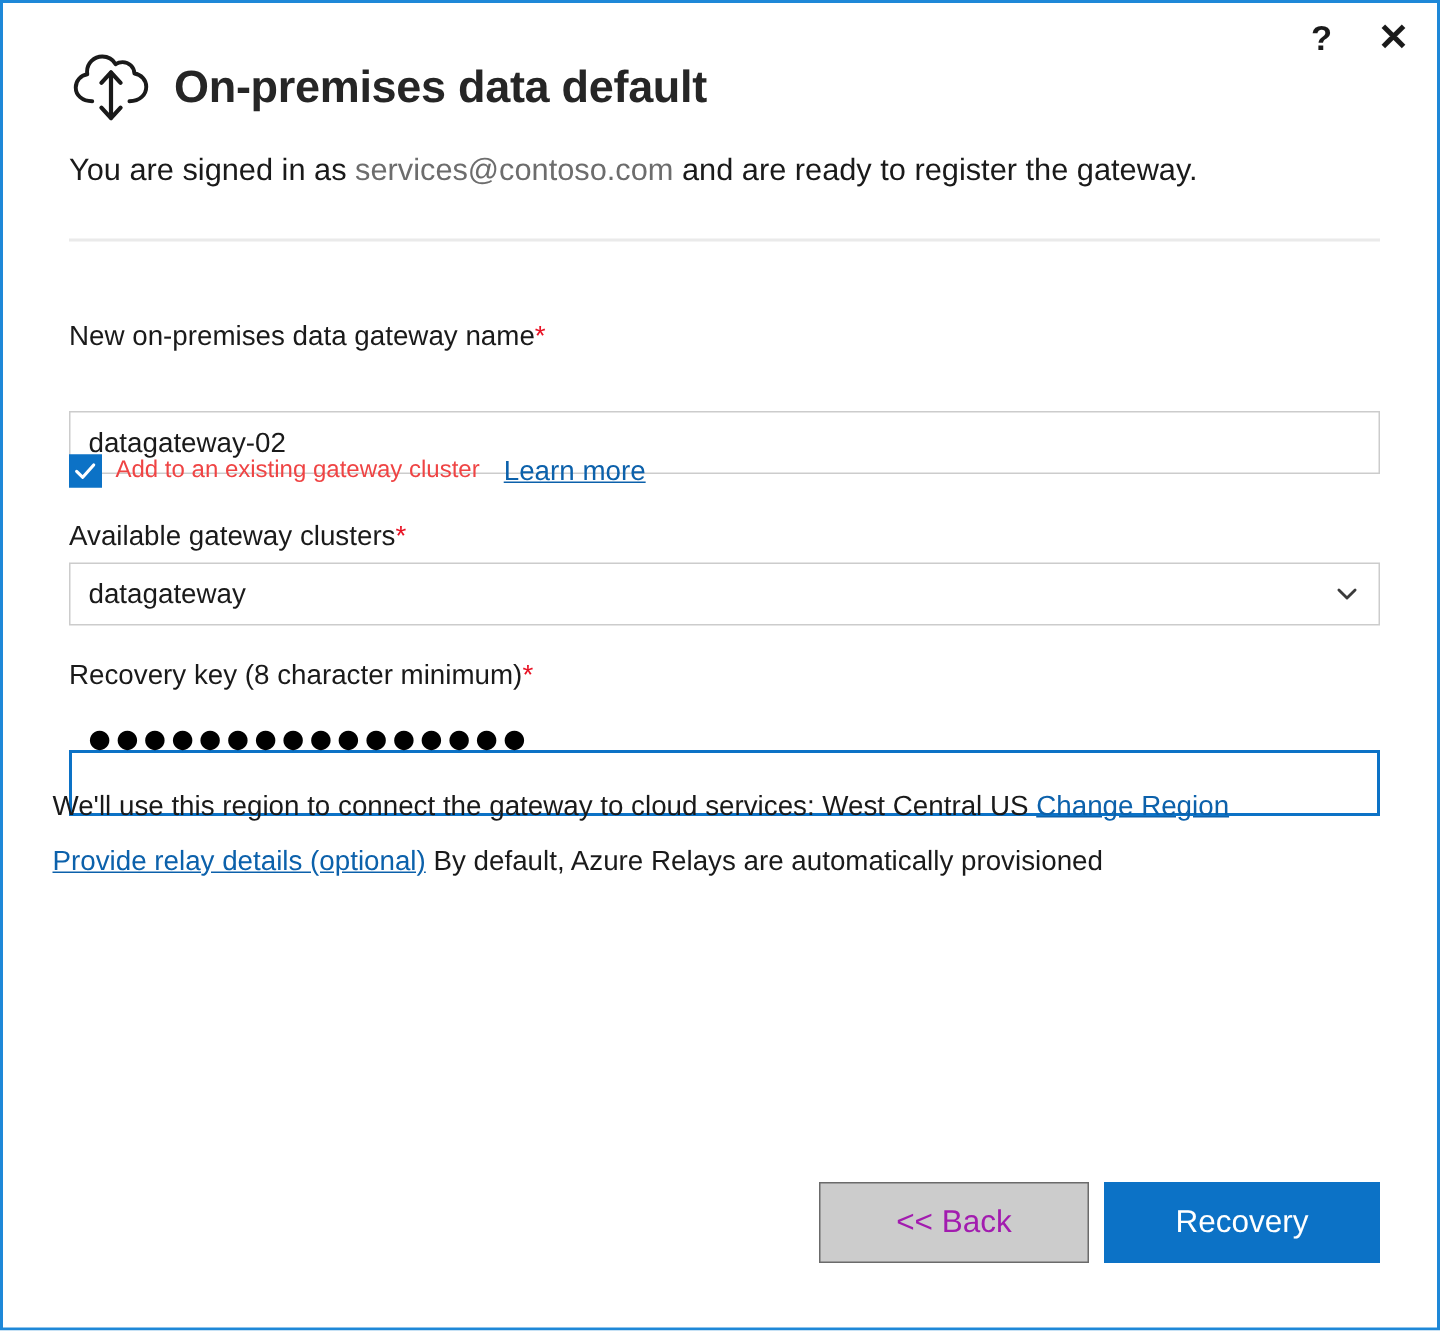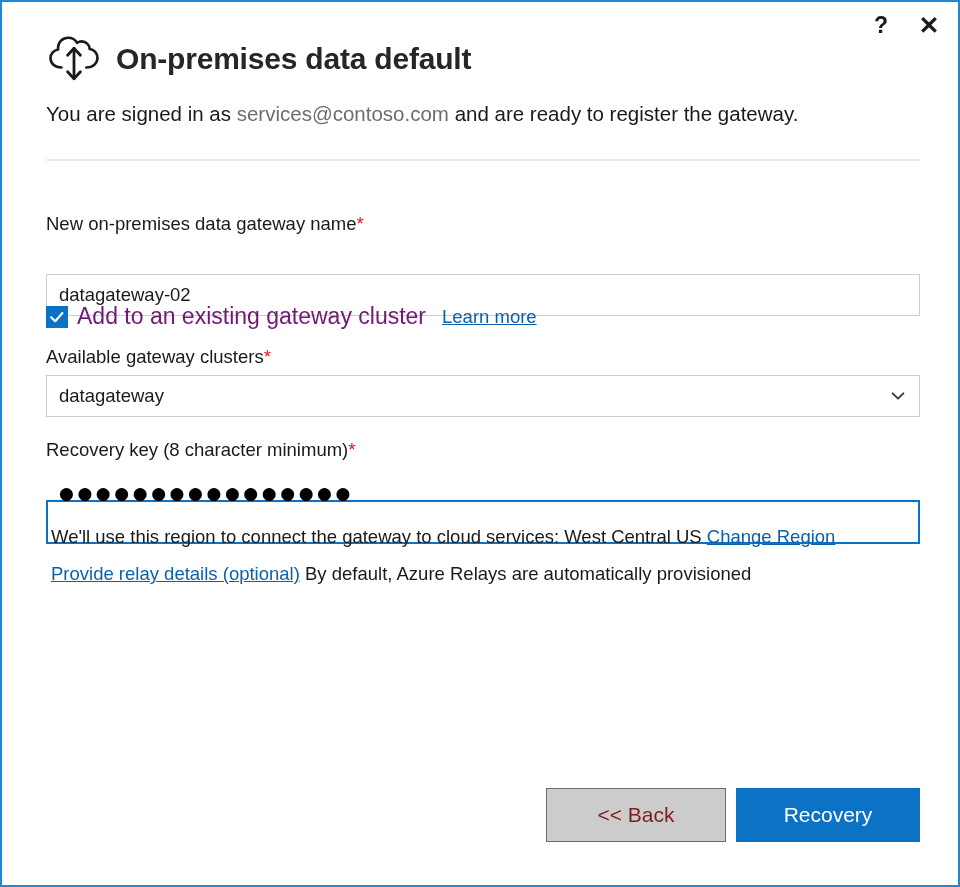--- a/index.html
+++ b/index.html
@@ -147,22 +147,22 @@
     background: #0c72c6;
     border: 1px solid #0c72c6;
     box-sizing: border-box;
     position: relative;
     flex: 0 0 auto;
     cursor: pointer;
   }
   .checkbox svg { display: block; }
   .checkbox-label {
     margin-left: 9px;
-    font-size: 23px;
-    color: #701a75;
+    font-size: 16px;
+    color: #ef4444;
     white-space: nowrap;
   }
   .inline-link {
     color: #0c61ab;
     text-decoration: underline;
     font-size: 18.5px;
     cursor: pointer;
     white-space: nowrap;
   }
   .checkbox-row .inline-link { margin-left: 16px; }
@@ -204,21 +204,21 @@
     letter-spacing: 3.6px;
     color: #000000;
     line-height: 44px;
     pointer-events: none;
     font-family: "DejaVu Sans", sans-serif;
   }
 
   
   .info-line {
     position: absolute;
-    left: 49px;
+    left: 33px;
     font-size: 18.5px;
     color: #1a1a1a;
     white-space: nowrap;
   }
   .info-line .inline-link { margin: 0; }
 
   
   .btn {
     position: absolute;
     box-sizing: border-box;
@@ -230,21 +230,21 @@
     justify-content: center;
     padding: 0;
   }
   .btn-back {
     left: 544px;
     top: 786px;
     width: 180px;
     height: 54px;
     background: #cccccc;
     border: 1px solid #6b6b6b;
-    color: #7f1d1d;
+    color: #a21caf;
   }
   .btn-configure {
     left: 734px;
     top: 786px;
     width: 184px;
     height: 54px;
     background: #0c72c6;
     border: 1px solid #0c72c6;
     color: #ffffff;
   }

